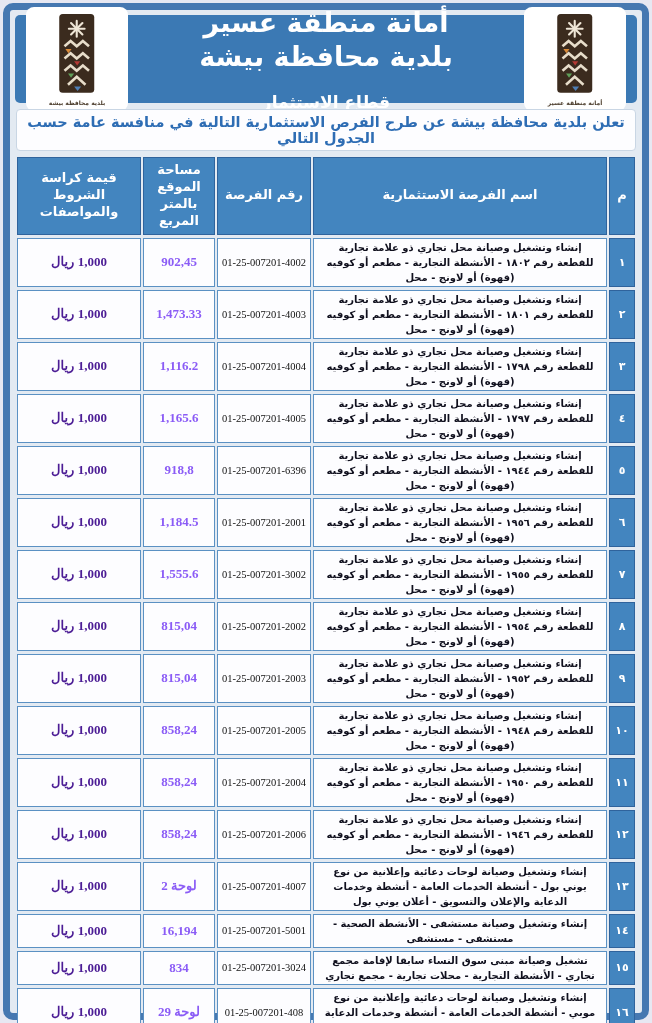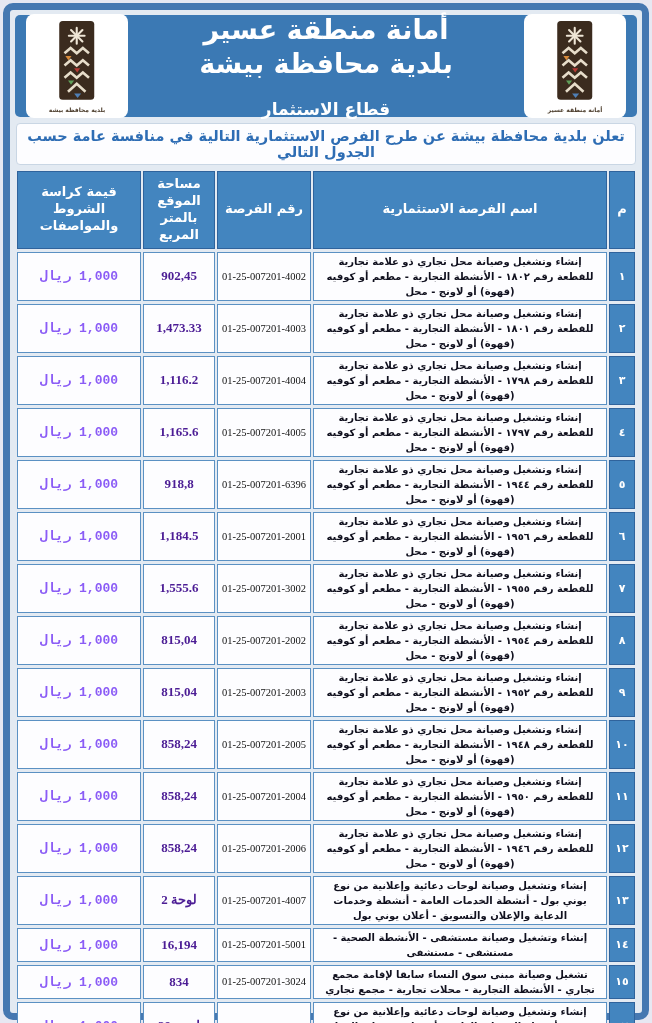--- a/index.html
+++ b/index.html
@@ -7,21 +7,21 @@
     width:652px;height:1023px;position:relative;overflow:hidden;
     background:#e7e8f2;font-family:"DejaVu Sans",sans-serif;
   }
   .frame{
     position:absolute;inset:3px;border:7px solid #4678b1;border-radius:10px;
     background:#e3eaf2;box-sizing:border-box;display:flex;flex-direction:column;
     padding:5px 5px 4px;
   }
   
   .header-box{
-    background:#3b79b4;border-radius:5px;height:102px;flex:0 0 auto;
+    background:#3b79b4;border-radius:5px;height:88px;flex:0 0 auto;
     display:flex;align-items:center;justify-content:space-between;padding:5px 11px;box-sizing:border-box;
   }
   .logo-card{
     width:102px;height:104px;background:#fff;border-radius:8px;
     display:flex;flex-direction:column;align-items:center;justify-content:center;gap:2px;
   }
   .logo-card .cap{font-size:6px;color:#4a3b2a;font-weight:bold}
   .muni-logo{line-height:0}
   .titles{flex:1;text-align:center;color:#fff}
   .title-main{font-size:27px;font-weight:bold;line-height:1.25;letter-spacing:0.5px}
@@ -35,22 +35,22 @@
   table{width:100%;border-collapse:separate;border-spacing:2px 3px;margin-top:3px;table-layout:fixed}
   col.c-idx{width:26px} col.c-name{width:auto} col.c-num{width:94px} col.c-area{width:72px} col.c-price{width:124px}
   th,td{border:1px solid #5b91c3;text-align:center;vertical-align:middle;background:#fdfdff;box-sizing:border-box}
   th{
     background:#4385bf;border-color:#2f639c;color:#fff;font-weight:bold;
     font-size:13px;line-height:1.3;padding:4px 1px;height:42px;
   }
   td.idx{background:#4385bf;border-color:#2f639c;color:#fff;font-size:11px;font-weight:bold}
   td.name{font-size:10px;font-weight:bold;color:#10101e;line-height:1.5;padding:1px 10px;height:31px}
   td.num{font-family:"Liberation Serif",serif;font-size:10.5px;color:#111}
-  td.area{font-family:"Liberation Serif",serif;font-size:13px;font-weight:bold;color:#4c1d95}
-  td.price{font-family:Liberation Mono, monospace;font-size:13px;font-weight:bold;color:#8b5cf6}
+  td.area{font-family:"Liberation Serif",serif;font-size:13px;font-weight:bold;color:#8b5cf6}
+  td.price{font-family:Liberation Serif, serif;font-size:13px;font-weight:bold;color:#4c1d95}
 </style>
 </head>
 <body>
 
 <div class="frame">
 
   <div class="header-box">
     <div class="logo-card">
       <span class="muni-logo">
 <svg width="39.48" height="84" viewBox="0 0 44 96">

